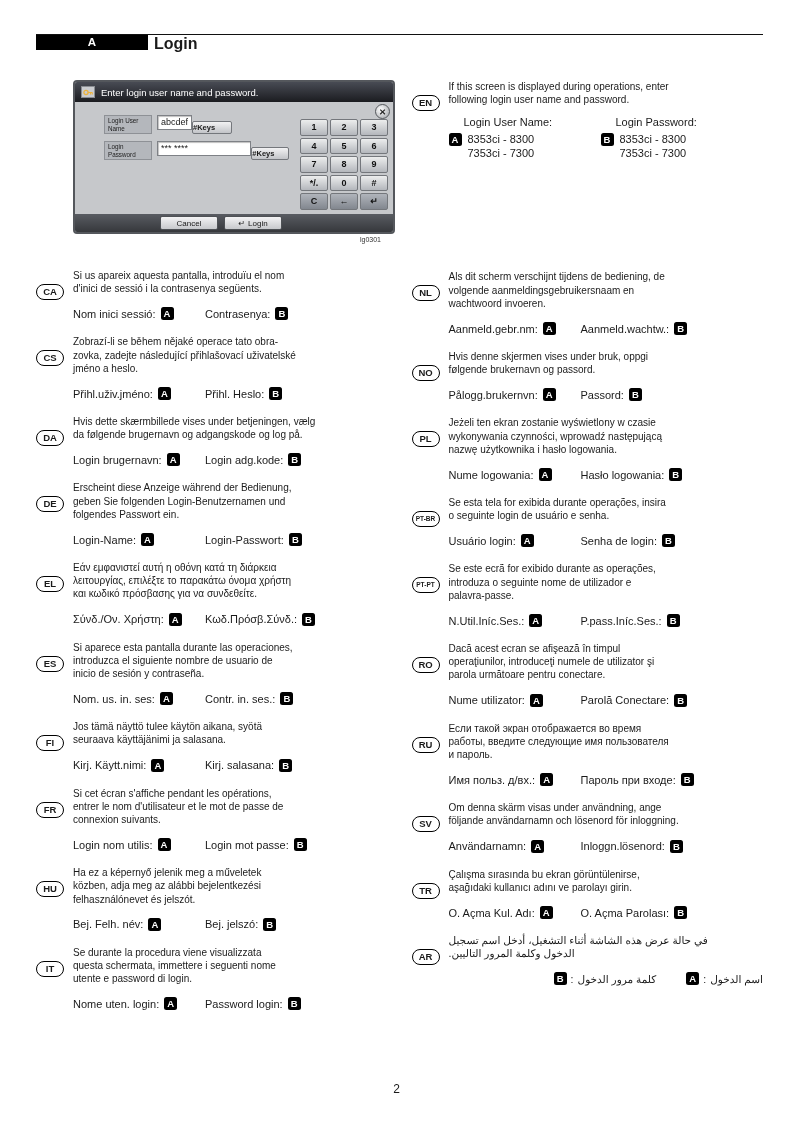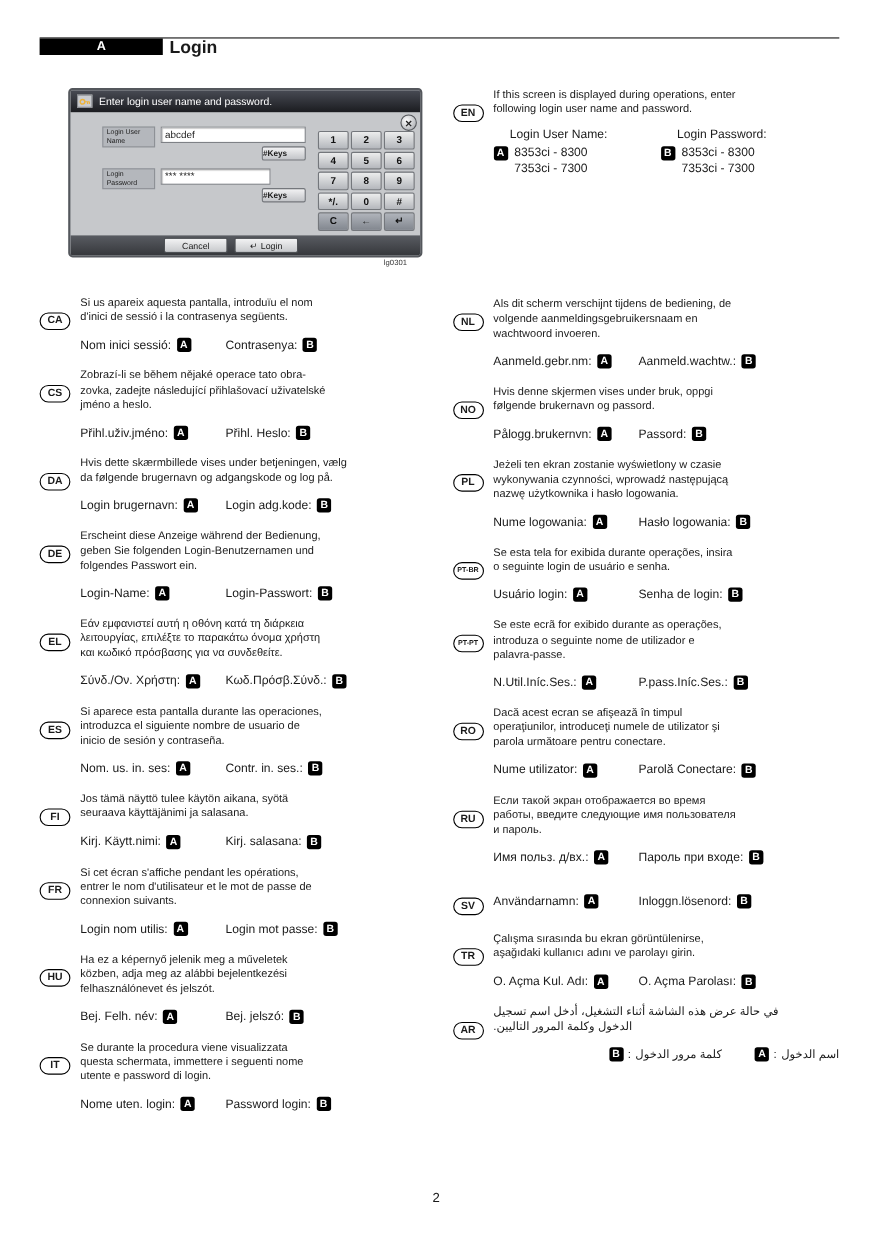--- a/index.html
+++ b/index.html
@@ -51,21 +51,21 @@
   .en-models .ab-badge { margin-left: 0; margin-top: 1px; }
   .models div { line-height: 14px; }
 
   
   .ar-text { direction: rtl; text-align: left; font-size: 10.5px; }
   .labels.ar { justify-content: flex-end; gap: 30px; }
   .lab-ar { display: inline-flex; align-items: center; gap: 4px; font-size: 10.5px; }
   .lab-ar .ab-badge { margin-left: 0; }
 
   
-  .shot-wrap { margin-left: 12px; margin-bottom: 26px; width: 324px; padding-left: 14px; }
+  .shot-wrap { margin-left: 23px; margin-bottom: 26px; width: 324px; padding-left: 14px; }
   .shot {
     width: 322px; border: 2px solid #54575c; border-radius: 4px;
     background: #c6c8cb; overflow: hidden;
   }
   .shot-header {
     height: 20px; background: linear-gradient(#484b54, #1b1c20);
     display: flex; align-items: center; gap: 6px; padding: 0 6px;
   }
   .key-icon {
     width: 14px; height: 12px; background: #caccd0; border: 1px solid #8a8d92;
@@ -78,21 +78,21 @@
     border-radius: 50%; background: radial-gradient(circle at 35% 35%, #fdfdfd, #9fa2a7);
     border: 1px solid #55585c; font-size: 8.5px; font-weight: bold; color: #222;
     display: flex; align-items: center; justify-content: center;
   }
   .field-row { display: flex; gap: 5px; margin-left: 24px; margin-top: 9px; }
   .field-row.second { margin-top: 7px; }
   .field-label {
     width: 48px; height: 19px; background: #b4b7bc; border: 1px solid #8e9196;
     font-size: 6.3px; line-height: 8px; padding: 1px 3px; color: #222;
   }
-  .field-col { display: flex; flex-direction: column; align-items: flex-end; width: 132px; }
+  .field-col { display: flex; flex-direction: row; align-items: flex-end; width: 132px; }
   .field-input {
     display: block; height: 15px; background: #fff; border: 1px solid #7e8186;
     box-shadow: inset 1px 1px 1px rgba(0,0,0,.25);
     font-size: 9px; line-height: 13px; padding: 0 3px; align-self: stretch;
   }
   .field-input.narrow { align-self: flex-start; width: 100px; }
   .keys-btn {
     margin-top: 3px; width: 40px; height: 13px;
     background: linear-gradient(#f2f2f3, #c2c4c8); border: 1px solid #74777c; border-radius: 2px;
     font-size: 7.5px; font-weight: bold; text-align: left; line-height: 11px;
@@ -542,20 +542,22 @@
                 <span>Пароль при входе:</span>
                 <span class="ab-badge">B</span>
               </span>
           </div>
         </div>
       </div>
 
       <div class="entry">
         <span class="lang-badge">SV</span>
         <div class="entry-body">
+          <p class="entry-text">Om denna skärm visas under användning, ange
+följande användarnamn och lösenord för inloggning.</p>
           <div class="labels">
             <span class="lab1">
                 <span>Användarnamn:</span>
                 <span class="ab-badge">A</span>
               </span>
             <span class="lab2">
                 <span>Inloggn.lösenord:</span>
                 <span class="ab-badge">B</span>
               </span>
           </div>

